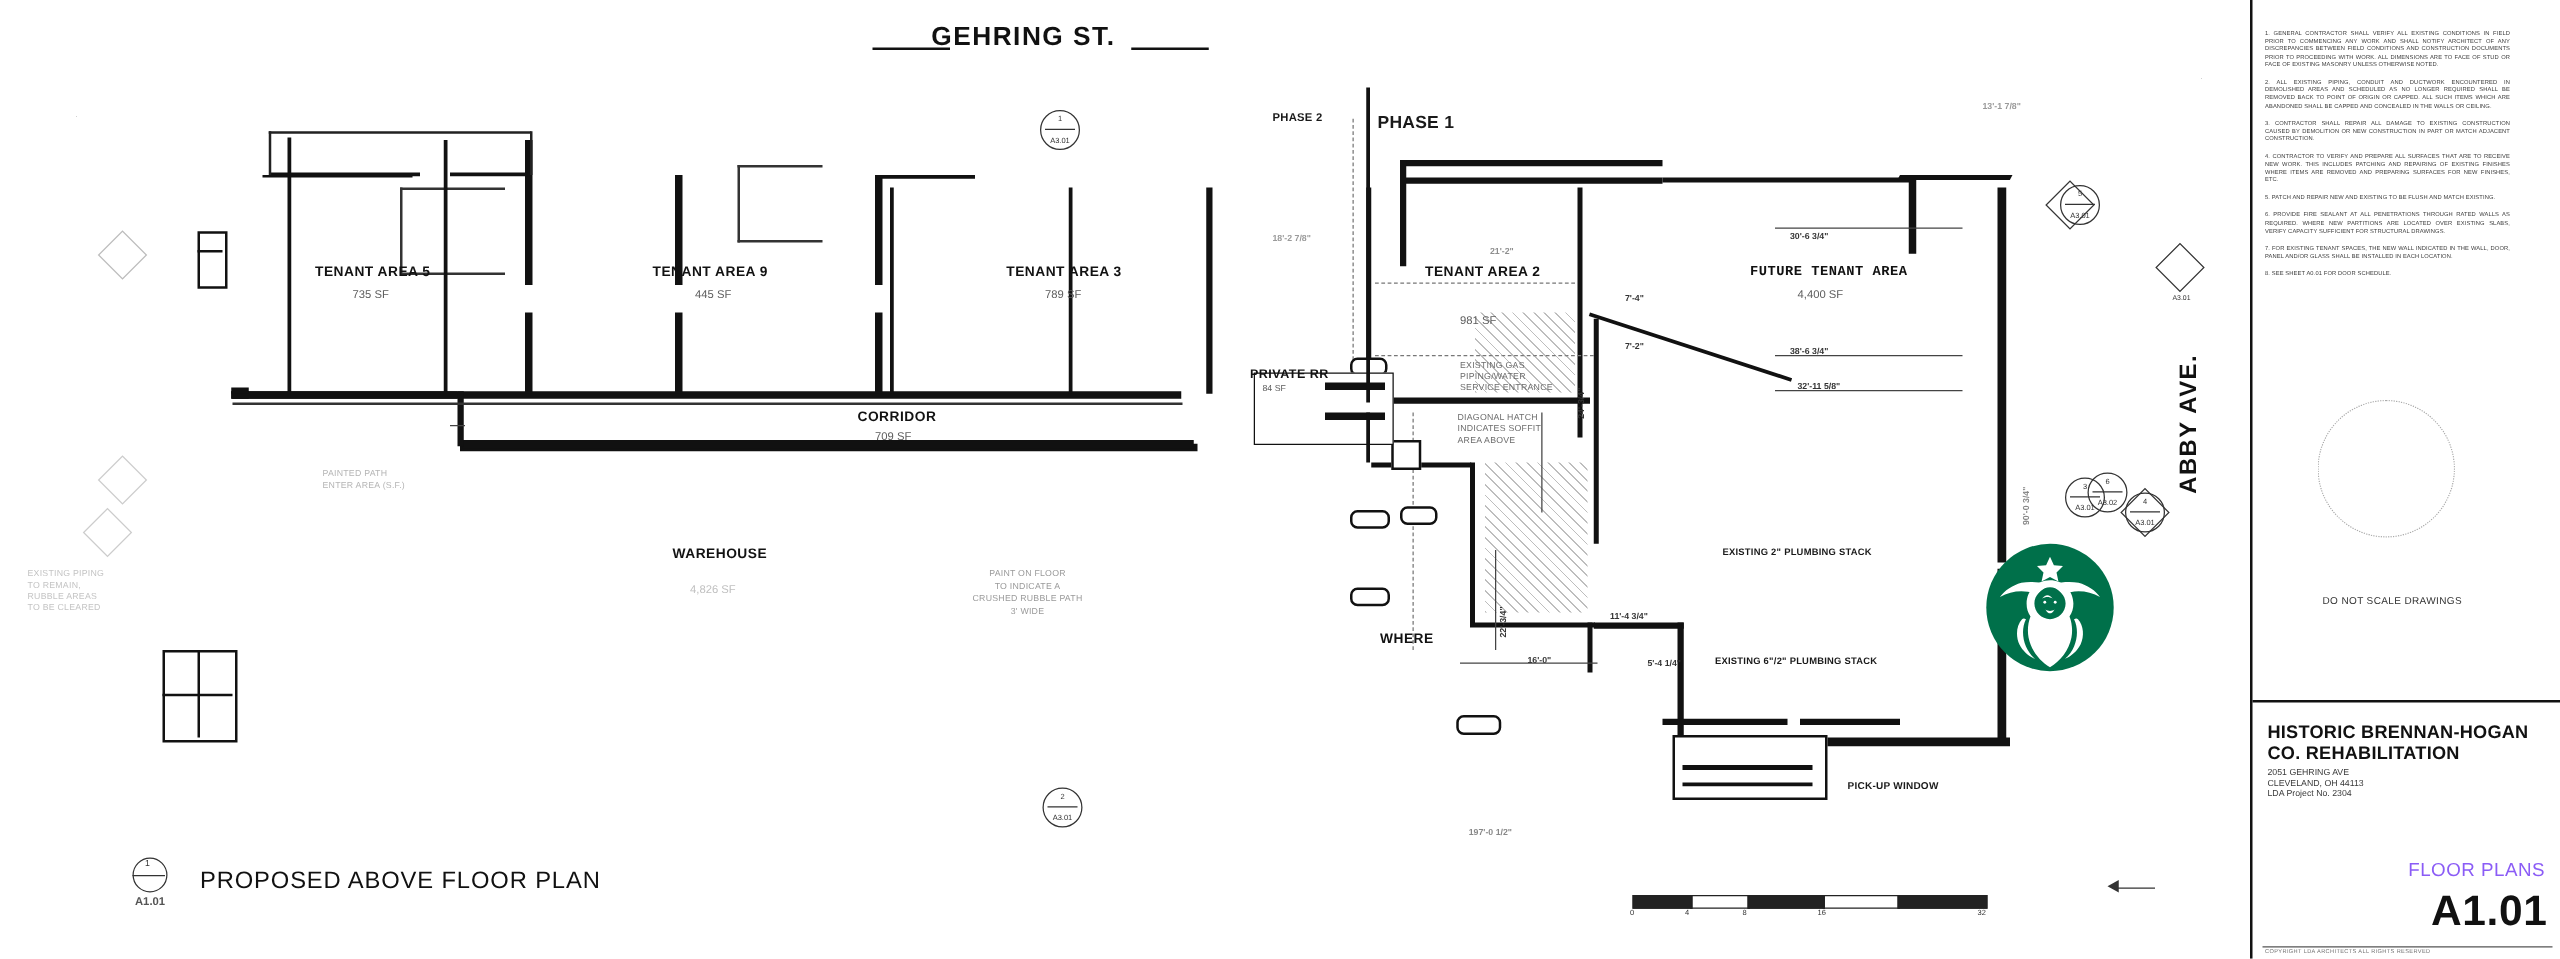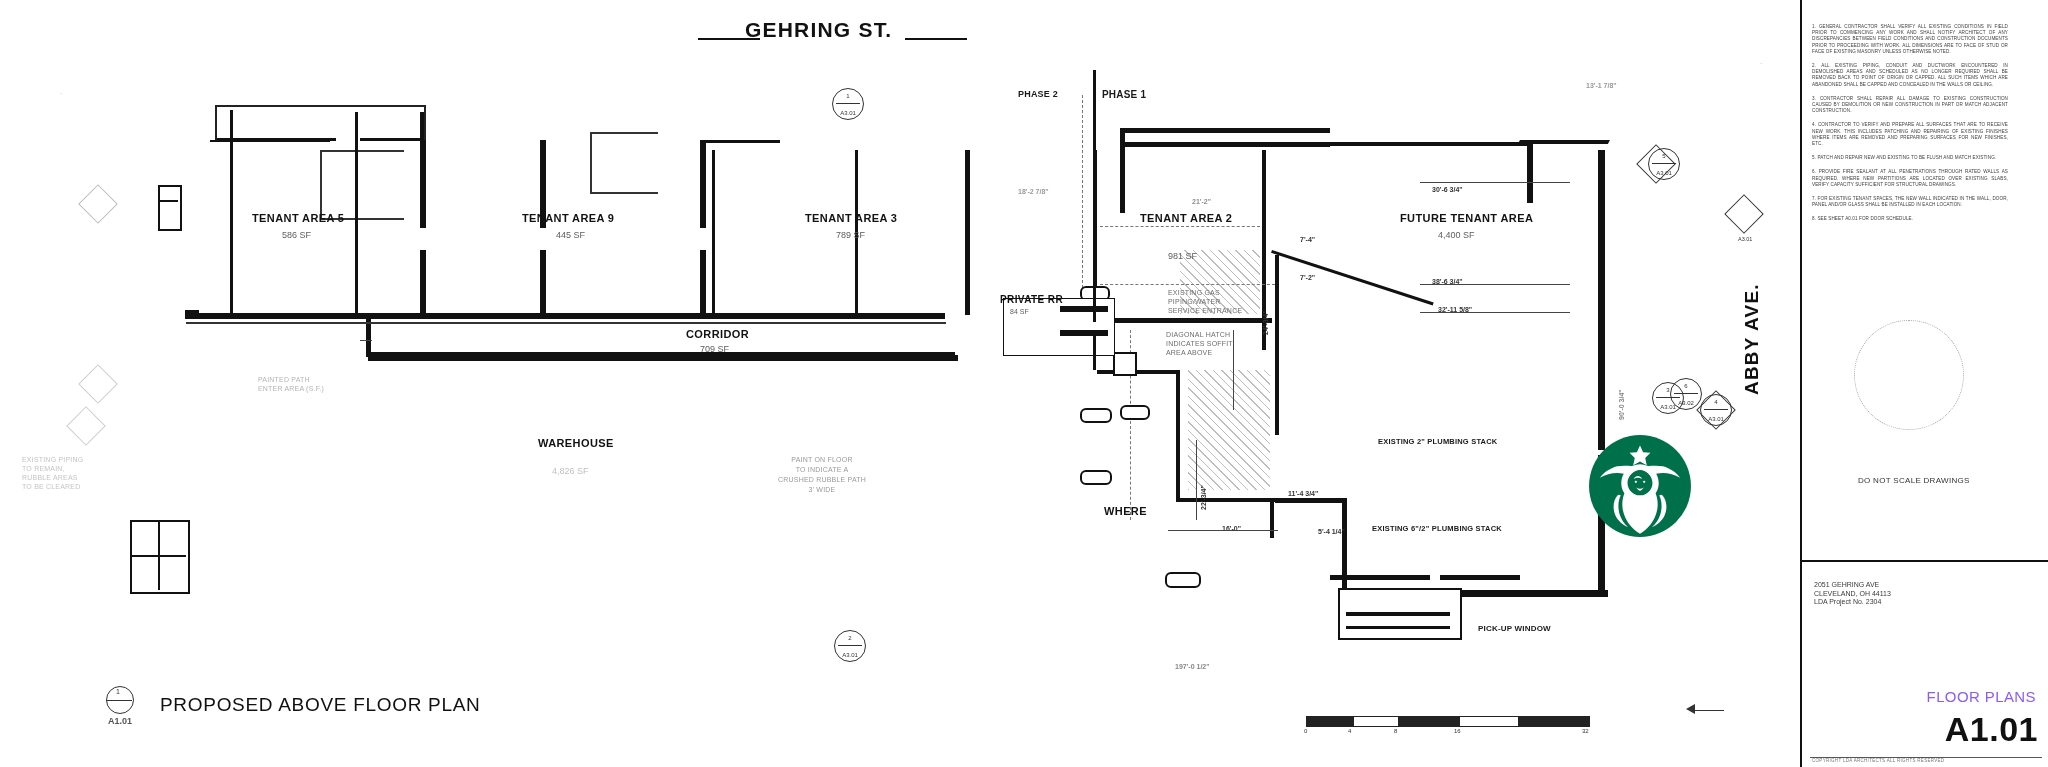--- a/index.html
+++ b/index.html
@@ -249,47 +249,47 @@
 
   <div class="abs" style="left:158px;top:185px;width:20px;height:42px;border:2px solid #111;"></div>
   <div class="abs" style="left:158px;top:200px;width:20px;height:2px;background:#111;"></div>
 
   <div class="wall wall-h" style="left:185px;top:310px;width:14px;"></div>
   <div class="hair hair-h" style="left:186px;top:322px;width:760px;background:#333;height:2px;"></div>
 
   <div class="hair hair-h" style="left:210px;top:140px;width:120px;background:#111;height:2px;"></div>
 
   <div class="room-name" style="left:252px;top:212px;">TENANT AREA 5</div>
-  <div class="room-sf" style="left:282px;top:230px;">586 SF</div>
+  <div class="room-sf" style="left:282px;top:230px;">735 SF</div>
 
   <div class="room-name" style="left:522px;top:212px;">TENANT AREA 9</div>
   <div class="room-sf" style="left:556px;top:230px;">445 SF</div>
 
   <div class="room-name" style="left:805px;top:212px;">TENANT AREA 3</div>
   <div class="room-sf" style="left:836px;top:230px;">789 SF</div>
 
   <div class="room-name" style="left:1140px;top:212px;">TENANT AREA 2</div>
   <div class="room-sf" style="left:1168px;top:230px;margin-top:21px;">981 SF</div>
 
-  <div class="room-name" style="left:1400px;top:212px;">FUTURE TENANT AREA</div>
+  <div class="room-name" style="left:1400px;top:212px;font-family:Liberation Mono, monospace;">FUTURE TENANT AREA</div>
   <div class="room-sf" style="left:1438px;top:230px;">4,400 SF</div>
 
   <div class="room-name" style="left:686px;top:328px;">CORRIDOR</div>
   <div class="room-sf" style="left:700px;top:344px;">709 SF</div>
 
   <div class="room-name" style="left:538px;top:437px;">WAREHOUSE</div>
   <div class="room-sf" style="left:552px;top:466px;color:#c0c0c0;">4,826 SF</div>
 
   <div class="room-name" style="left:1000px;top:294px;font-size:10px;">PRIVATE RR</div>
   <div class="room-sf" style="left:1010px;top:308px;font-size:7px;">84 SF</div>
 
   <div class="room-name" style="left:1104px;top:505px;">WHERE</div>
 
   <div class="tiny-b" style="left:1018px;top:89px;font-size:9px;">PHASE 2</div>
-  <div class="tiny-b" style="left:1102px;top:89px;font-size:10px;">PHASE 1</div>
+  <div class="tiny-b" style="left:1102px;top:89px;font-size:14px;">PHASE 1</div>
   <div id="phase-line"></div>
   <div id="phase-line-2"></div>
 
   <div class="tiny" style="left:762px;top:455px;line-height:10px;width:120px;text-align:center;white-space:pre;color:#9a9a9a;">PAINT ON FLOOR
 TO INDICATE A
 CRUSHED RUBBLE PATH
 3' WIDE</div>
 
   <div class="tiny-b" style="left:1378px;top:437px;">EXISTING 2" PLUMBING STACK</div>
   <div class="tiny-b" style="left:1372px;top:524px;">EXISTING 6"/2" PLUMBING STACK</div>
@@ -437,20 +437,24 @@
       <div class="tb-note">7. FOR EXISTING TENANT SPACES, THE NEW WALL INDICATED IN THE WALL, DOOR, PANEL AND/OR GLASS SHALL BE INSTALLED IN EACH LOCATION.</div>
       <div class="tb-note">8. SEE SHEET A0.01 FOR DOOR SCHEDULE.</div>
     </div>
 
     <div id="tb-seal"></div>
     <div id="tb-donotscale">DO NOT SCALE DRAWINGS</div>
 
     <div id="tb-rule-2"></div>
 
     <div id="tb-project">
+      <div id="tb-proj-name">
+        <div>HISTORIC BRENNAN-HOGAN</div>
+        <div>CO. REHABILITATION</div>
+      </div>
       <div id="tb-addr">
         <div>2051 GEHRING AVE</div>
         <div>CLEVELAND, OH 44113</div>
         <div>LDA Project No. 2304</div>
       </div>
     </div>
 
     <div id="tb-sheet-name">FLOOR PLANS</div>
     <div id="tb-sheet-no">A1.01</div>
     <div id="tb-rule-4"></div>

